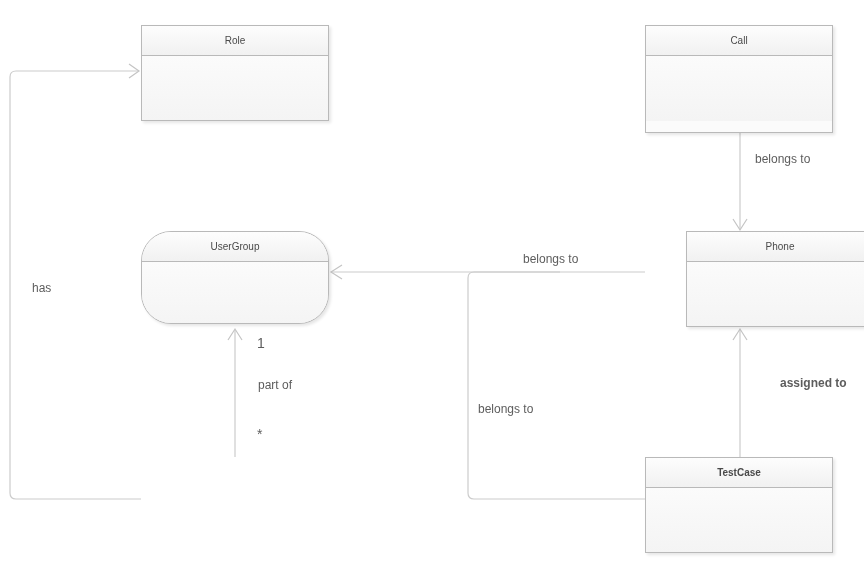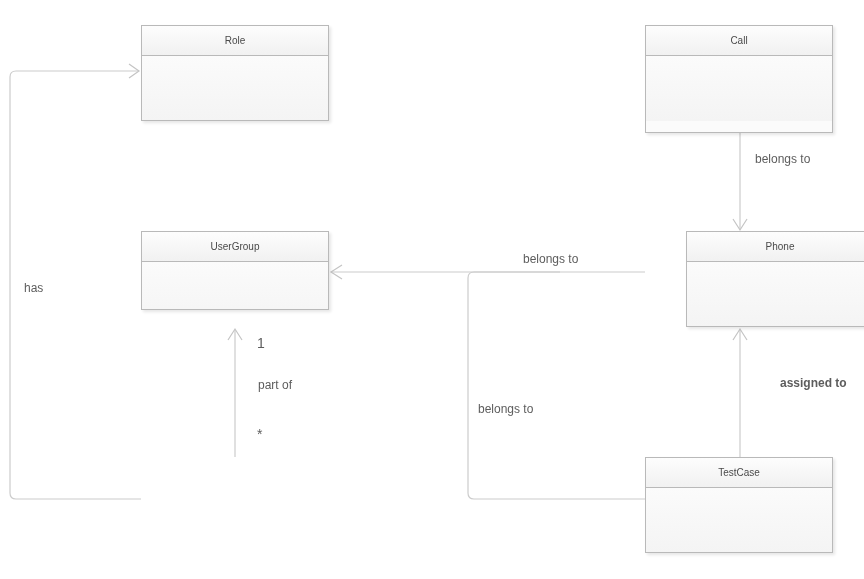--- a/index.html
+++ b/index.html
@@ -108,37 +108,37 @@
   <div class="uml-class" style="left:141px; top:25px; width:188px; height:96px;">
     <div class="uml-class-header">Role</div>
     <div class="uml-class-body"></div>
   </div>
 
   <div class="uml-class" style="left:645px; top:25px; width:188px; height:108px;">
     <div class="uml-class-header">Call</div>
     <div class="uml-class-body"></div>
   </div>
 
-  <div class="uml-class" style="left:141px; top:231px; width:188px; height:79px;">
+  <div class="uml-class" style="left:141px; top:231px; width:188px; height:93px;border-radius:30px;">
     <div class="uml-class-header">UserGroup</div>
     <div class="uml-class-body"></div>
   </div>
 
   <div class="uml-class" style="left:645px; top:231px; width:188px; height:96px;margin-left:41px;">
     <div class="uml-class-header">Phone</div>
     <div class="uml-class-body"></div>
   </div>
 
 
-  <div class="uml-class" style="left:645px; top:457px; width:188px; height:96px;">
+  <div class="uml-class" style="left:645px; top:457px; width:188px; height:96px;font-weight:bold;">
     <div class="uml-class-header">TestCase</div>
     <div class="uml-class-body"></div>
   </div>
 
-  <div class="edge-label" style="left:24px; top:282px;">has</div>
+  <div class="edge-label" style="left:32px; top:282px;">has</div>
 
   <div class="edge-label" style="left:246px; top:379px;margin-left:12px;">part of</div>
 
   <div class="edge-mult" style="left:257px; top:336px;">1</div>
 
   <div class="edge-mult" style="left:257px; top:427px;">*</div>
 
   <div class="edge-label" style="left:755px; top:153px;">belongs to</div>
 
   <div class="edge-label" style="left:523px; top:253px;">belongs to</div>

